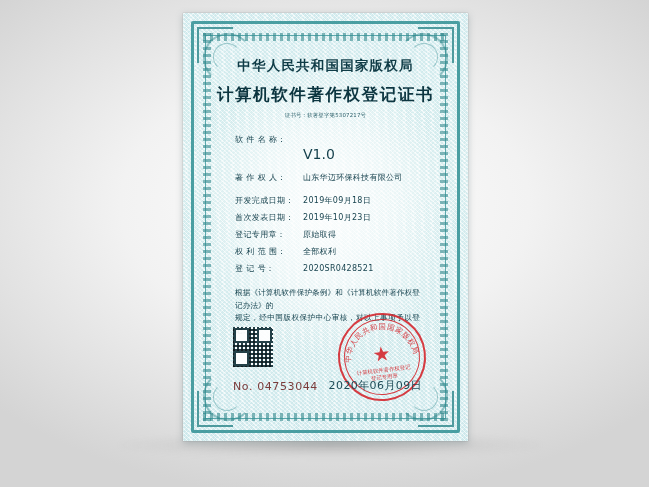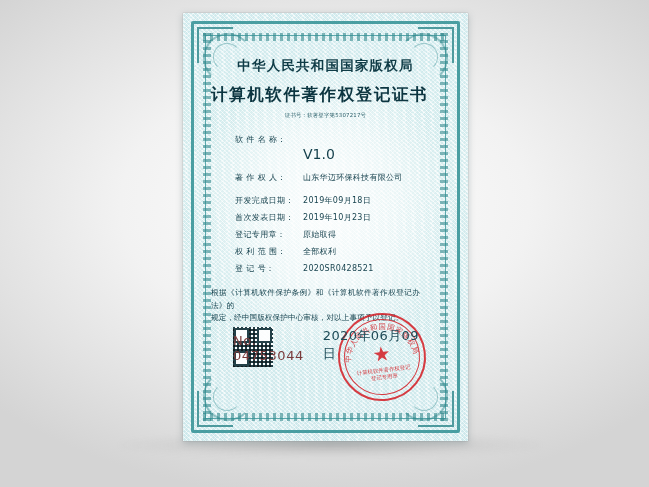--- a/index.html
+++ b/index.html
@@ -121,20 +121,21 @@
   .title-cn {
     text-align: center;
     font-family: "DejaVu Serif", "Liberation Serif", serif;
     font-size: 13.5px;
     letter-spacing: 1.2px;
     color: #0f3b46;
     margin-top: 16px;
     font-weight: 600;
   }
   .title-main {
+    text-align: center;
     font-family: Liberation Mono, monospace;
     font-size: 16.5px;
     letter-spacing: 1.6px;
     color: #0c3540;
     margin-top: 9px;
     font-weight: 700;
   }
   .cert-no {
     text-align: center;
     font-size: 5.4px;
@@ -171,20 +172,21 @@
     font-size: 14px;
     line-height: 12px;
     color: #133f4b;
     margin-top: -2px;
     margin-bottom: 5px;
   }
   .gap-sm { height: 6px; }
 
   .legal {
     margin-top: 12px;
+    padding-left: 24px;
     padding-right: 20px;
     font-size: 7.6px;
     line-height: 12.5px;
     color: #123f4b;
     text-align: justify;
   }
   .legal-line { letter-spacing: 0.1px; }
 
   
   .qr {
@@ -272,25 +274,25 @@
     font-size: 5.4px;
     line-height: 7px;
     color: #d4232a;
     font-family: "DejaVu Serif", "Liberation Serif", serif;
   }
 
   .footer {
     position: absolute;
     left: 22px;
     right: 18px;
-    bottom: 50px;
+    bottom: 20px;
     display: flex;
     justify-content: space-between;
     align-items: flex-end;
-    font-size: 13px;
+    font-size: 11px;
     color: #1d4a56;
   }
   .footer-no { color: #7a3b3b; letter-spacing: 0.6px; }
   .footer-date { color: #1d4a56; letter-spacing: 0.4px; margin-top: 37px; }
 </style>
 </head>
 <body>
 
 <div class="backdrop"></div>
 <div class="shadow-floor"></div>

